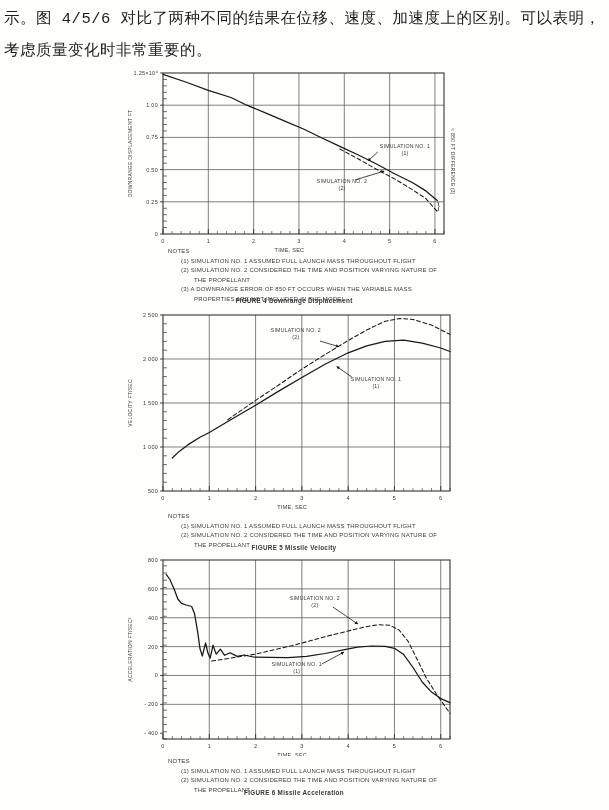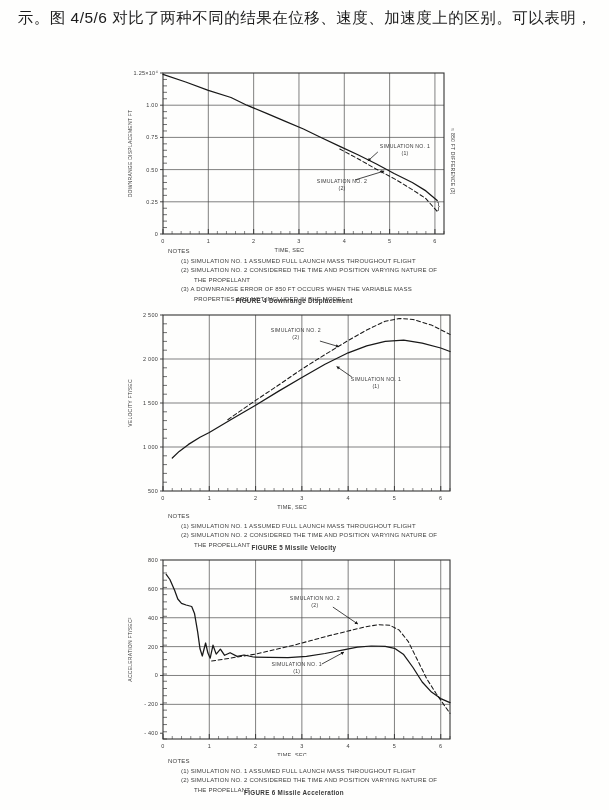--- a/index.html
+++ b/index.html
@@ -1,31 +1,32 @@
 <!DOCTYPE html>
 <html><head>
 <meta charset="utf-8">
 <style>
   html,body{margin:0;padding:0;}
   body{width:609px;height:810px;background:#ffffff;font-family:"Liberation Sans",sans-serif;}
   .page{position:relative;width:609px;height:810px;background:#fefefd;overflow:hidden;}
-  .cn-line{position:absolute;left:4px;width:602px;font-family:Liberation Sans, sans-serif;
-           font-size:15.5px;color:#1c1c1c;letter-spacing:0.5px;text-align:center;}
+  .cn-line{position:absolute;left:4px;width:602px;font-family:Liberation Mono, monospace;
+           font-size:15.5px;color:#1c1c1c;letter-spacing:0.5px;}
   .chart-svg{position:absolute;}
   .notes{position:absolute;font-size:6px;line-height:9.6px;color:#3c3c3c;white-space:pre;letter-spacing:0.2px;}
   .notes .nt{margin-left:0px;}
   .notes .nl{margin-left:13px;}
   .caption{position:absolute;left:118px;width:352px;text-align:center;font-size:6.3px;
            font-weight:700;color:#383838;letter-spacing:0.3px;}
 </style>
 </head>
 <body>
 
 <div class="page">
   <div class="cn-line" style="top:8px;">示。图 4/5/6 对比了两种不同的结果在位移、速度、加速度上的区别。可以表明，</div>
+  <div class="cn-line" style="top:40px;">考虑质量变化时非常重要的。</div>
 
   <svg class="chart-svg" style="left:118px;top:66px;" width="352" height="192" viewBox="0 0 352 192">
       <line x1="90.32258064516128" y1="7" x2="90.32258064516128" y2="168" stroke="#4a4a4a" stroke-width="0.7"></line>
       <line x1="135.64516129032256" y1="7" x2="135.64516129032256" y2="168" stroke="#4a4a4a" stroke-width="0.7"></line>
       <line x1="180.96774193548387" y1="7" x2="180.96774193548387" y2="168" stroke="#4a4a4a" stroke-width="0.7"></line>
       <line x1="226.29032258064515" y1="7" x2="226.29032258064515" y2="168" stroke="#4a4a4a" stroke-width="0.7"></line>
       <line x1="271.61290322580646" y1="7" x2="271.61290322580646" y2="168" stroke="#4a4a4a" stroke-width="0.7"></line>
       <line x1="316.93548387096774" y1="7" x2="316.93548387096774" y2="168" stroke="#4a4a4a" stroke-width="0.7"></line>
       <line x1="45" y1="135.8" x2="326" y2="135.8" stroke="#4a4a4a" stroke-width="0.7"></line>
       <line x1="45" y1="103.6" x2="326" y2="103.6" stroke="#4a4a4a" stroke-width="0.7"></line>

